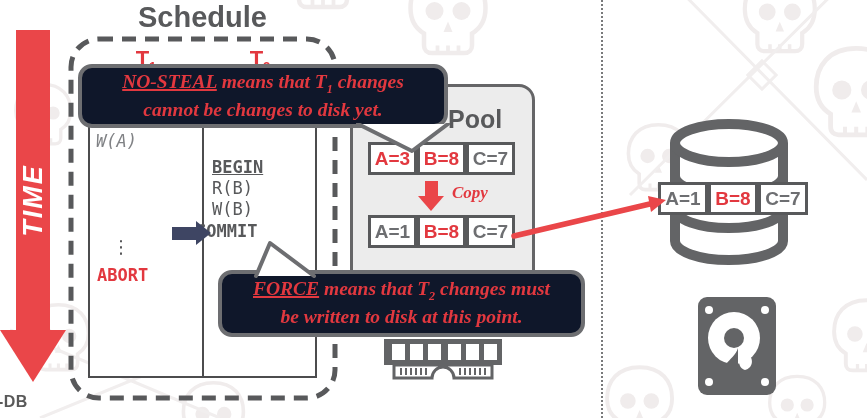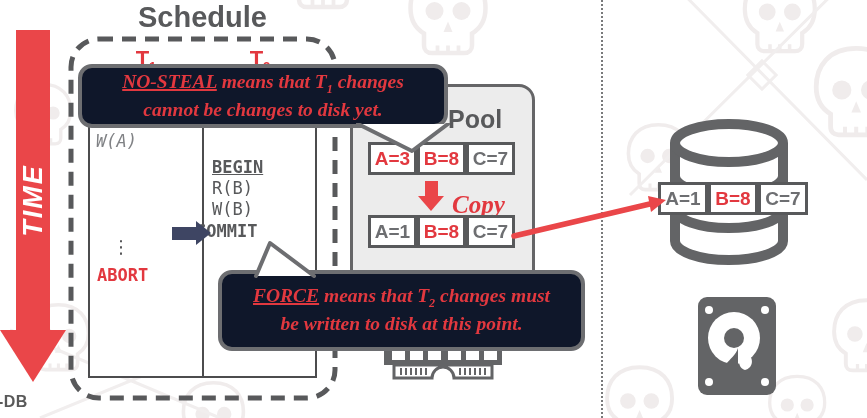--- a/index.html
+++ b/index.html
@@ -35,35 +35,35 @@
   .commit-head{left:196px;top:221px;width:0;height:0;border-top:12px solid transparent;
                border-bottom:12px solid transparent;border-left:15px solid var(--navy);z-index:4;}
   
   .callout{background:#0f172a;border:4px solid #6d6e71;border-radius:14px;box-sizing:border-box;
            z-index:5;display:flex;flex-direction:column;justify-content:center;
            text-align:center;font-family:"Liberation Serif",serif;font-weight:bold;
            font-style:italic;color:var(--tred);font-size:19.5px;line-height:1.35;}
   .callout .kw{text-decoration:underline;text-decoration-thickness:2px;}
   .callout .sub{font-size:0.62em;vertical-align:sub;font-style:italic;}
   #no-steal{left:78px;top:64px;width:370px;height:64px;}
-  #force{left:218px;top:270px;width:367px;height:81px;}
+  #force{left:218px;top:270px;width:367px;height:67px;}
   .tail{z-index:6;}
   
   .bp-box{left:350px;top:84px;width:185px;height:250px;background:#ececec;
           border:3px solid #656567;border-radius:16px;box-sizing:border-box;z-index:1;}
   .bp-label{left:448px;top:98px;width:90px;font-size:25px;font-weight:bold;color:#58595b;z-index:2;margin-top:7px;}
   .cell{width:43px;height:27px;background:#fff;border:3px solid #58595b;display:flex;
         align-items:center;justify-content:center;font-weight:bold;font-size:19px;
         color:#6d6e71;z-index:3;}
   .cell.red{color:var(--tred);}
   .copy-shaft{left:425px;top:181px;width:13px;height:15px;background:var(--red);z-index:3;}
   .copy-head{left:418px;top:196px;width:0;height:0;border-left:13px solid transparent;
              border-right:13px solid transparent;border-top:15px solid var(--red);z-index:3;}
-  .copy-label{left:452px;top:191px;font-family:"Liberation Serif",serif;font-weight:bold;
-              font-style:italic;font-size:25px;color:var(--tred);z-index:3;}
+  .copy-label{left:452px;top:183px;font-family:"Liberation Serif",serif;font-weight:bold;
+              font-style:italic;font-size:17px;color:var(--tred);z-index:3;}
   
   .dotted-sep{left:601px;top:0;height:418px;width:0;border-left:2px dotted #58595b;
               opacity:.8;z-index:1;}
   #flush-arrow{left:508px;top:190px;z-index:4;}
   #db-cylinder{left:664px;top:116px;z-index:1;}
   #hdd{left:698px;top:297px;z-index:1;}
   #ram{left:384px;top:339px;z-index:4;}
   .logo{left:-40px;top:393px;font-size:16px;font-weight:bold;color:#595959;
         letter-spacing:.5px;z-index:2;}
   :root{--red:#ea4649;--tred:#e2383f;--navy:#3e4563;}

